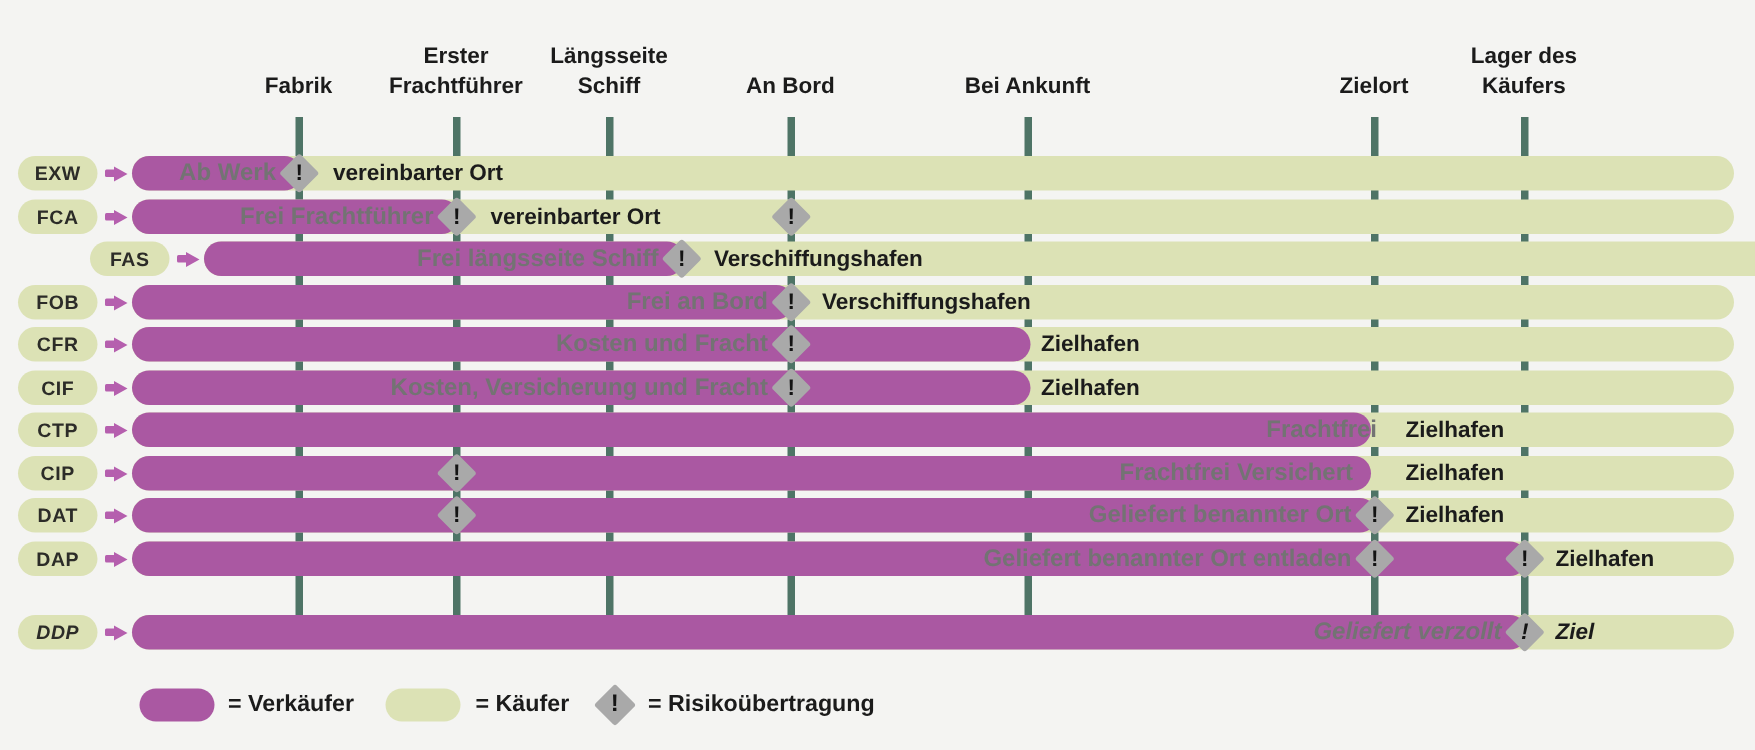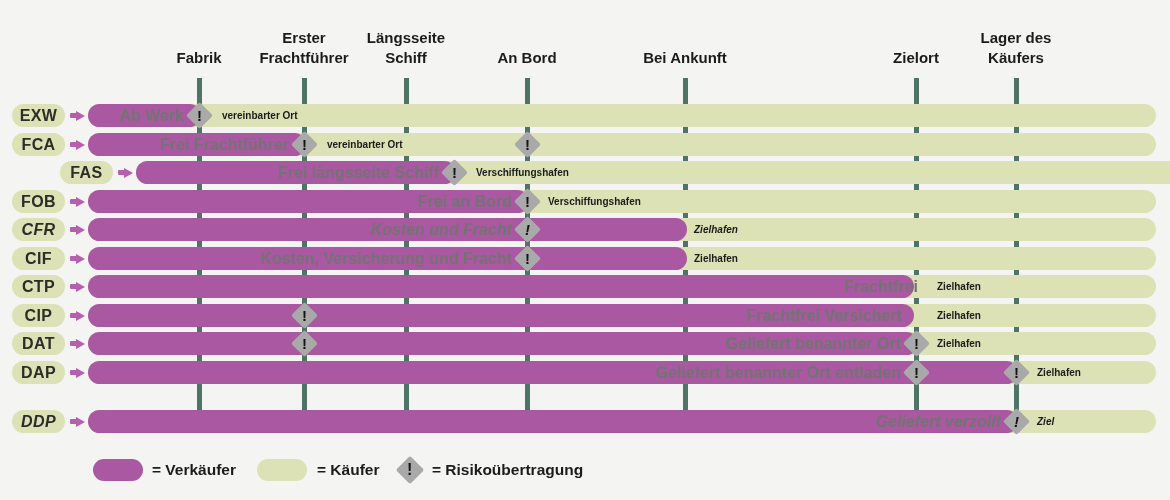--- a/index.html
+++ b/index.html
@@ -23,21 +23,21 @@
     position:absolute;top:78px;height:352px;width:5px;
     background:var(--c-line,#4e7466);z-index:0;
   }
 
   
   .row{position:absolute;left:0;width:1170px;height:23px;z-index:2;}
   .code-pill{
     position:absolute;left:12px;top:0;width:53px;height:23px;
     background:var(--c-buyer,#dce2b5);border-radius:12px;
     display:flex;align-items:center;justify-content:center;
-    font-size:16px;font-weight:700;color:#2c2c28;letter-spacing:.4px;text-align:right;
+    font-size:13px;font-weight:700;color:#2c2c28;letter-spacing:.4px;text-align:right;
   }
   .arrow{position:absolute;left:70px;top:6.5px;width:15px;height:10px;}
   .arrow::before{
     content:'';position:absolute;left:0;top:2.5px;width:7px;height:5px;
     background:var(--c-arrow,#b55fae);border-radius:1px;
   }
   .arrow::after{
     content:'';position:absolute;left:6px;top:0;width:0;height:0;
     border-left:9px solid var(--c-arrow,#b55fae);
     border-top:5px solid transparent;border-bottom:5px solid transparent;
@@ -45,21 +45,21 @@
   .bar{position:absolute;top:0;height:23px;border-radius:11.5px;}
   .buyer-bar{left:88px;width:1068px;background:var(--c-buyer,#dce2b5);z-index:0;}
   .seller-bar{left:88px;background:var(--c-seller,#aa58a2);z-index:1;}
   .seller-label{
     position:absolute;left:0;top:0;height:23px;line-height:23px;
     text-align:right;font-size:16px;font-weight:700;color:#737373;
     white-space:nowrap;z-index:2;
   }
   .buyer-label{
     position:absolute;top:0;height:23px;line-height:23px;
-    font-size:10px;font-weight:700;color:var(--c-text,#1b1b1b);
+    font-size:15px;font-weight:700;color:var(--c-text,#1b1b1b);
     white-space:nowrap;z-index:2;
   }
   .diamond{
     position:absolute;top:2px;width:19px;height:19px;
     background:var(--c-diamond,#a9a9a9);transform:rotate(45deg);
     border-radius:2px;display:flex;align-items:center;justify-content:center;z-index:3;
   }
   .diamond span{
     transform:rotate(-45deg);font-size:15px;font-weight:700;color:#141414;line-height:1;
   }
@@ -168,21 +168,21 @@
       <div class="code-pill">FOB</div>
       <div class="arrow"></div>
       <div class="bar buyer-bar"></div>
       <div class="bar seller-bar" style="width: 441px;"></div>
       <div class="seller-label" style="width: 512px;">Frei an Bord</div>
       <div class="buyer-label" style="left: 548px;">Verschiffungshafen</div>
       <div class="diamond" style="left: 517.5px;">
         <span>!</span>
       </div>
     </div>
-    <div class="row" style="top: 218px; font-style: italic;">
+    <div class="row" style="top: 218px;">
       <div class="code-pill">CFR</div>
       <div class="arrow"></div>
       <div class="bar buyer-bar"></div>
       <div class="bar seller-bar" style="width: 599px;"></div>
       <div class="seller-label" style="width: 512px;">Kosten und Fracht</div>
       <div class="buyer-label" style="left: 694px;">Zielhafen</div>
       <div class="diamond" style="left: 517.5px;">
         <span>!</span>
       </div>
     </div>

